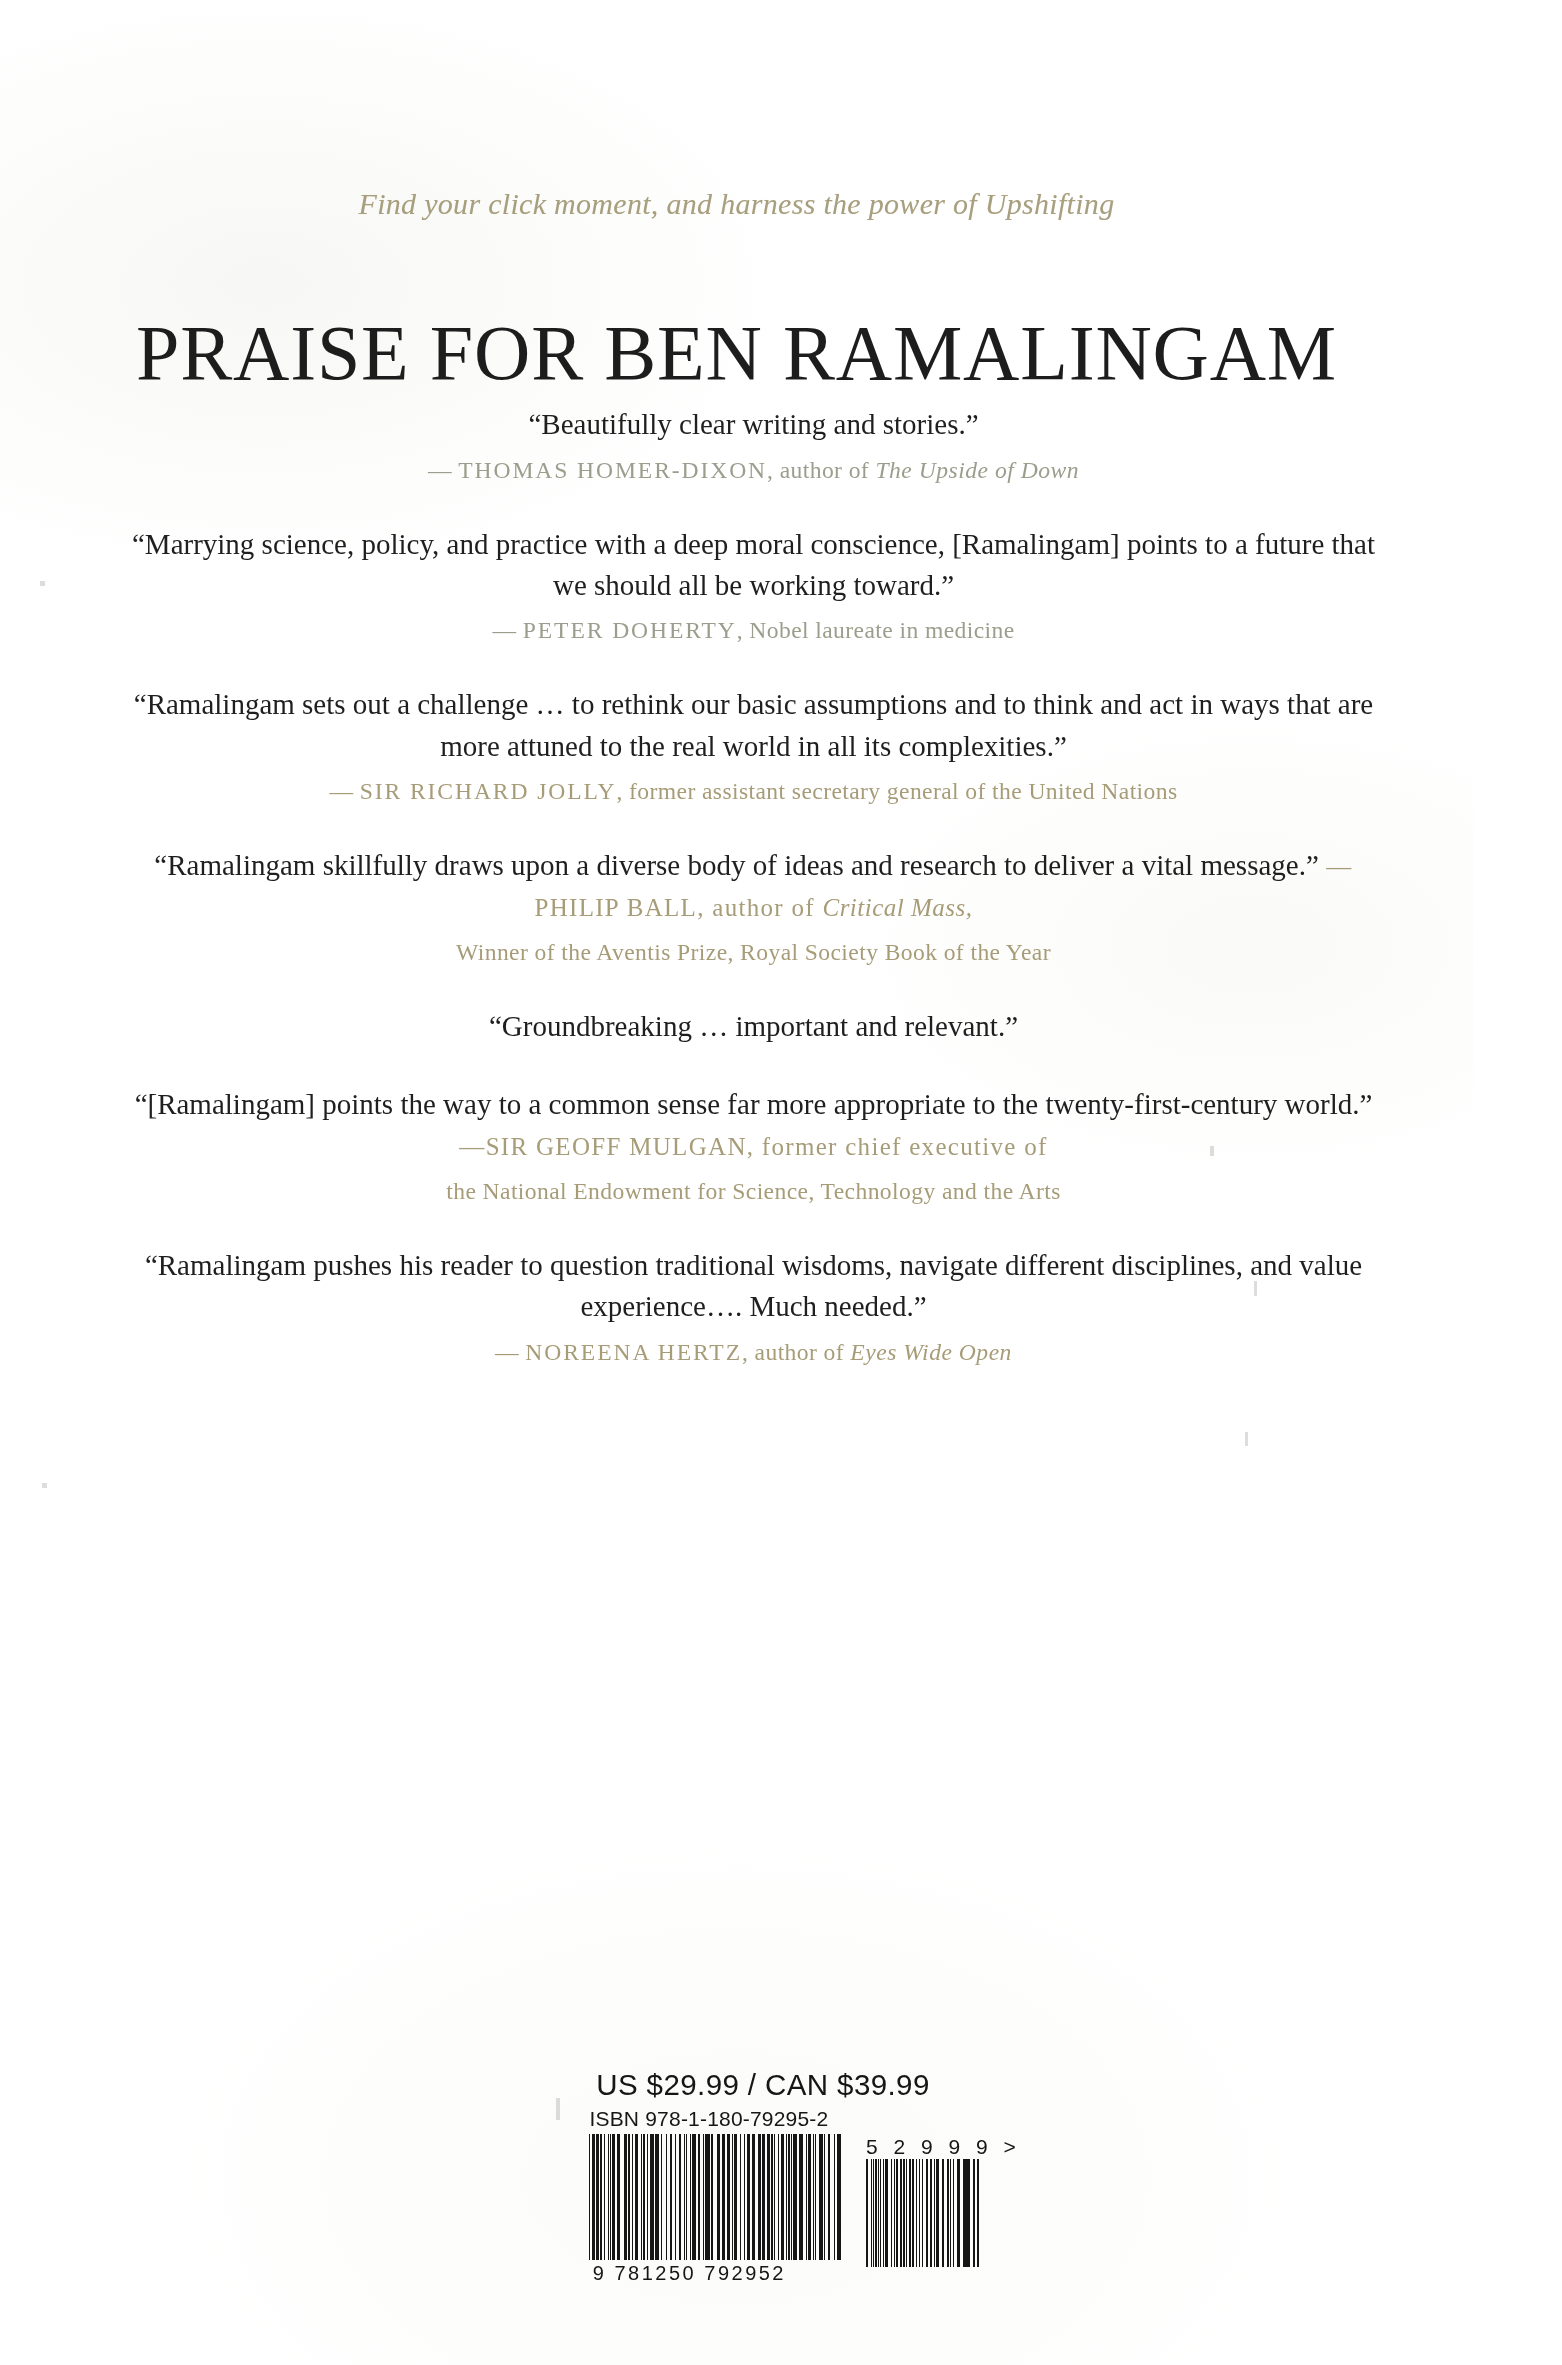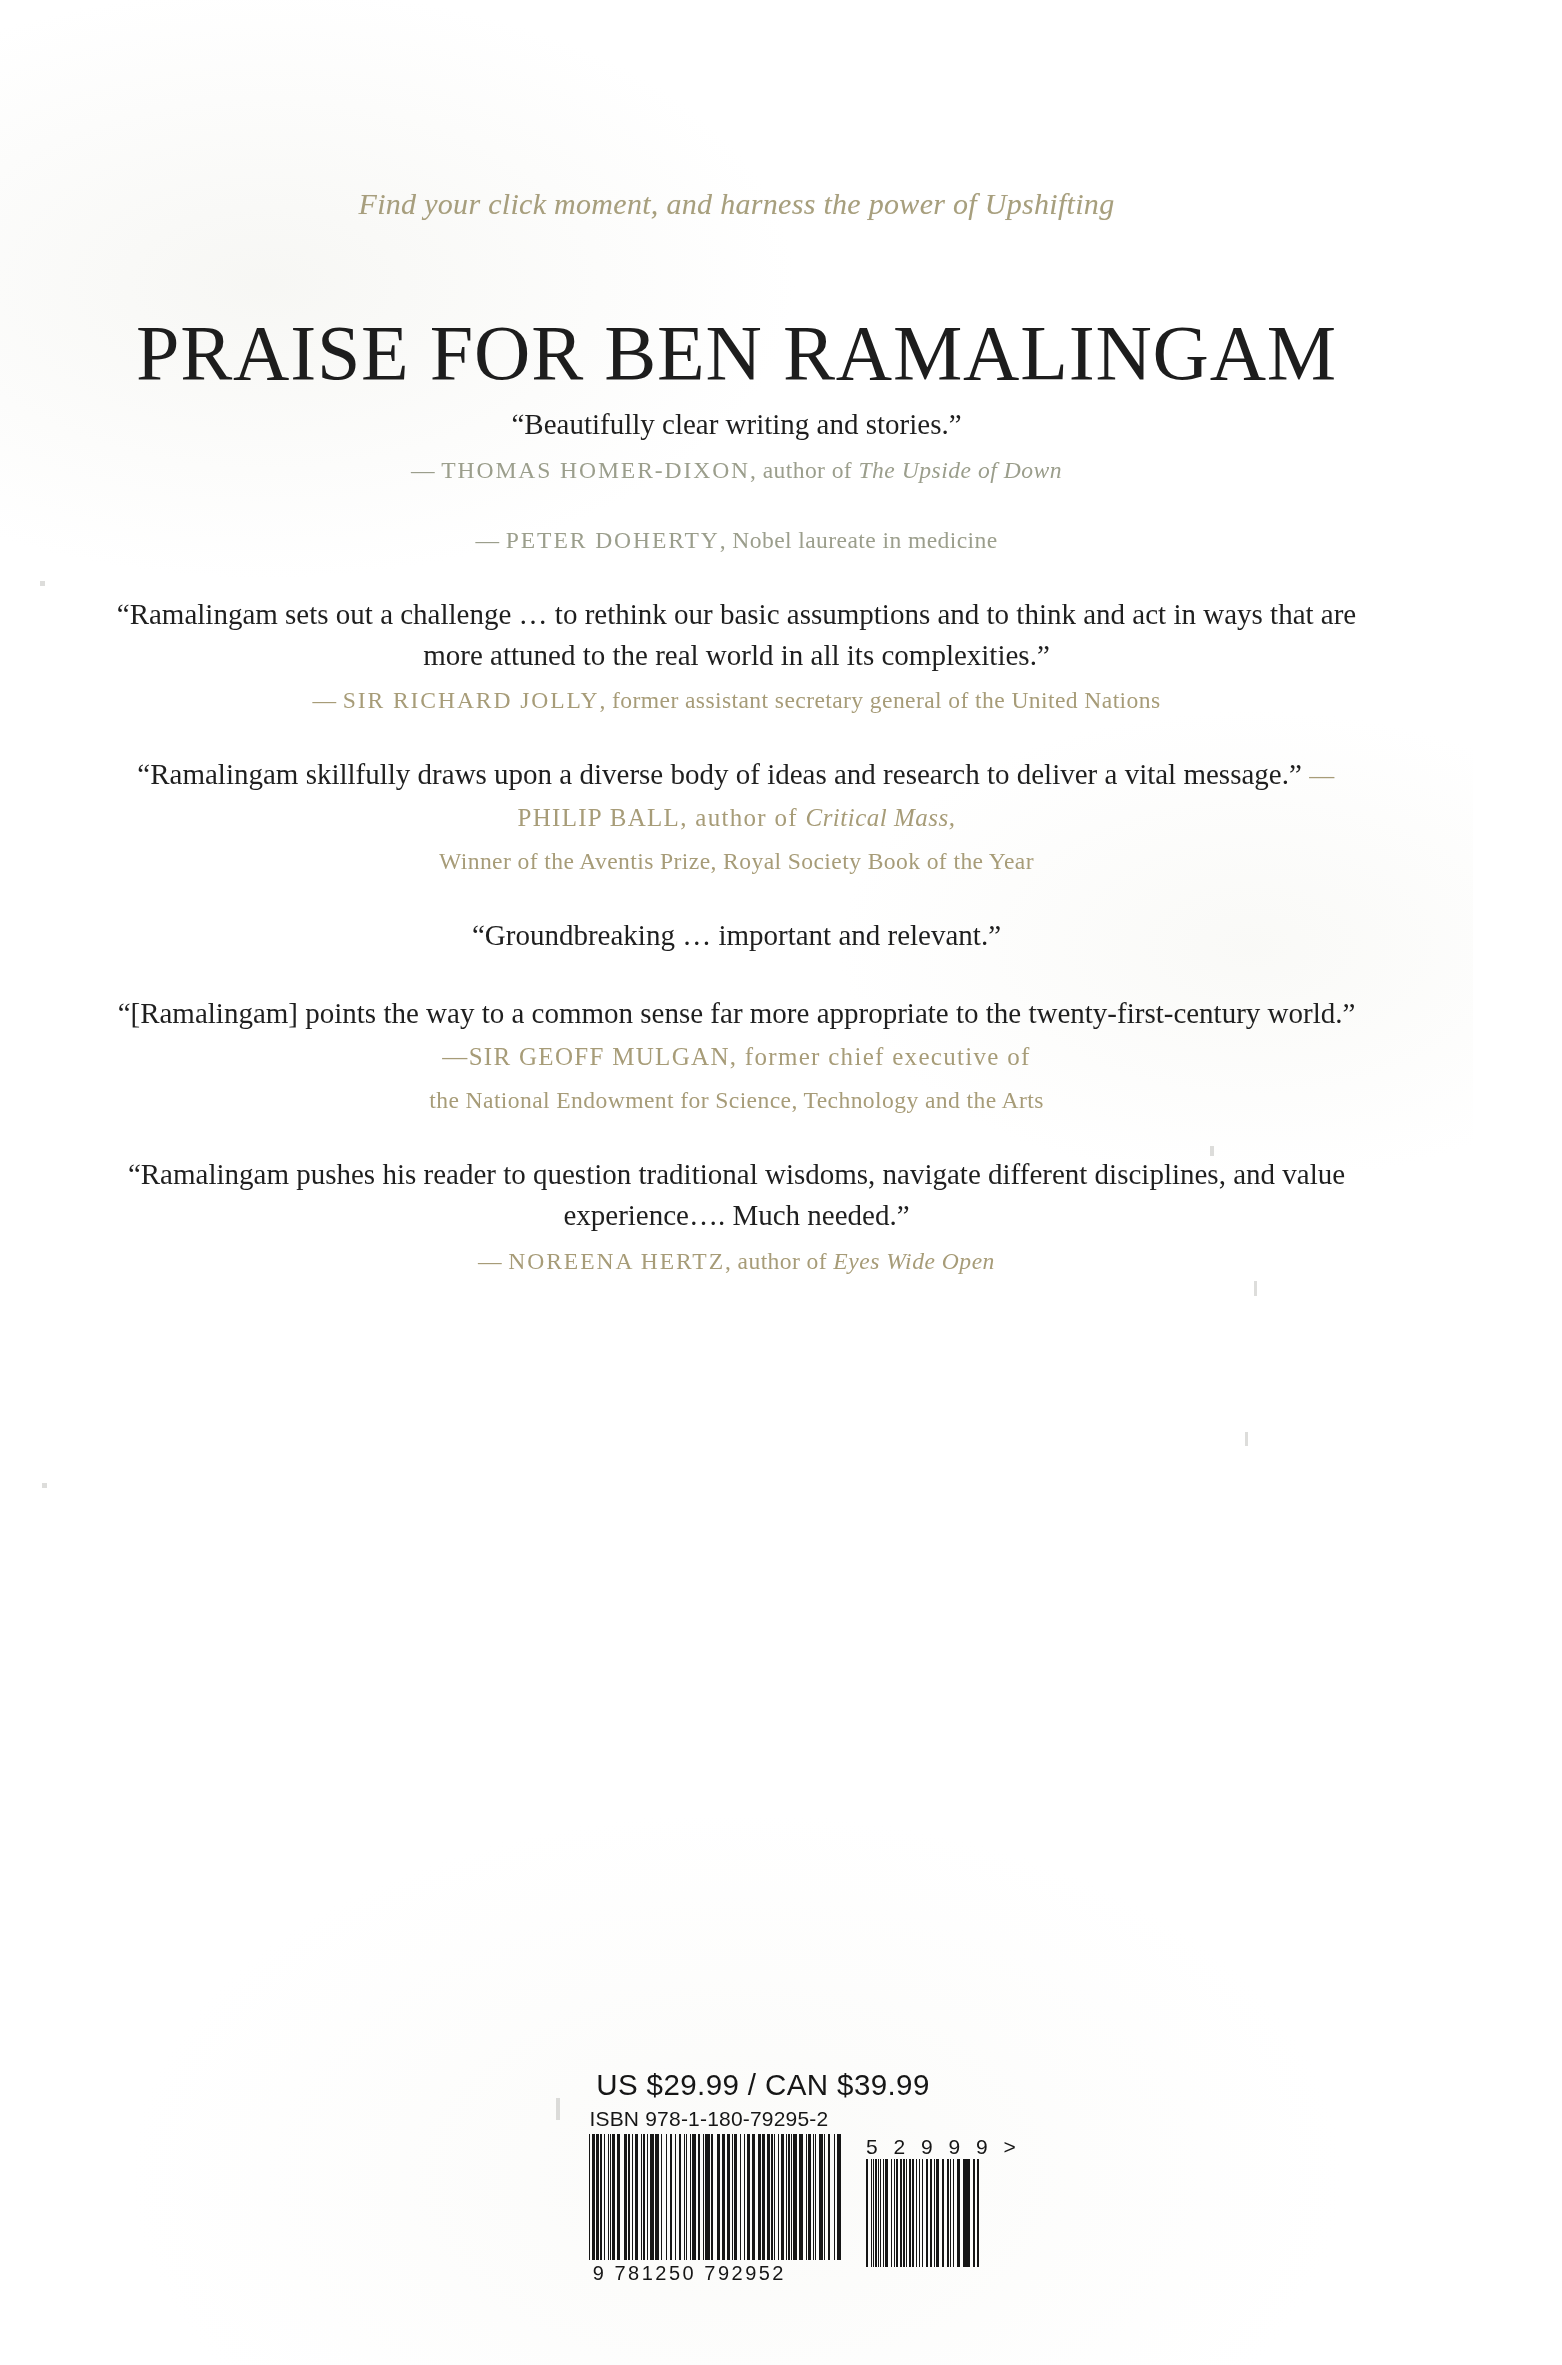--- a/index.html
+++ b/index.html
@@ -70,21 +70,21 @@
     line-height: 1;
     letter-spacing: 0.8px;
     color: #1d1d1d;
     font-weight: 400;
   }
 
   
   .quotes {
     position: absolute;
     top: 404px;
-    left: 0;
+    left: 17px;
     width: 100%;
   }
 
   .quote-block {
     width: 100%;
     text-align: center;
     margin: 0 0 37px 0;
   }
 
   .quote-text {
@@ -235,20 +235,21 @@
     <div class="tagline">Find your click moment, and harness the power of Upshifting</div>
 
     <h1 class="main-heading">PRAISE FOR BEN RAMALINGAM</h1>
 
     <div class="quotes" id="quotes-container">
         <div class="quote-block">
           <div class="quote-text">“Beautifully clear writing and stories.”</div>
           <div class="attrib">— <span class="src">THOMAS HOMER-DIXON</span><span>, author of </span><span class="it">The Upside of Down</span></div>
         </div>
         <div class="quote-block">
+          <div class="quote-text">“Marrying science, policy, and practice with a deep moral conscience, [Ramalingam] points to a future that we should all be working toward.”</div>
           <div class="attrib">— <span class="src">PETER DOHERTY</span><span>, Nobel laureate in medicine</span></div>
         </div>
         <div class="quote-block">
         </div>
         <div class="quote-block">
           <div class="quote-text">“Ramalingam sets out a challenge … to rethink our basic assumptions and to think and act in ways that are more attuned to the real world in all its complexities.”</div>
           <div class="attrib olive">— <span class="src">SIR RICHARD JOLLY</span><span>, former assistant secretary general of the United Nations</span></div>
         </div>
         <div class="quote-block">
           <div class="quote-text">“Ramalingam skillfully draws upon a diverse body of ideas and research to deliver a vital message.”<span class="inline-attrib"> —<span>PHILIP BALL</span><span>, author of </span><span class="it">Critical Mass,</span></span></div>

